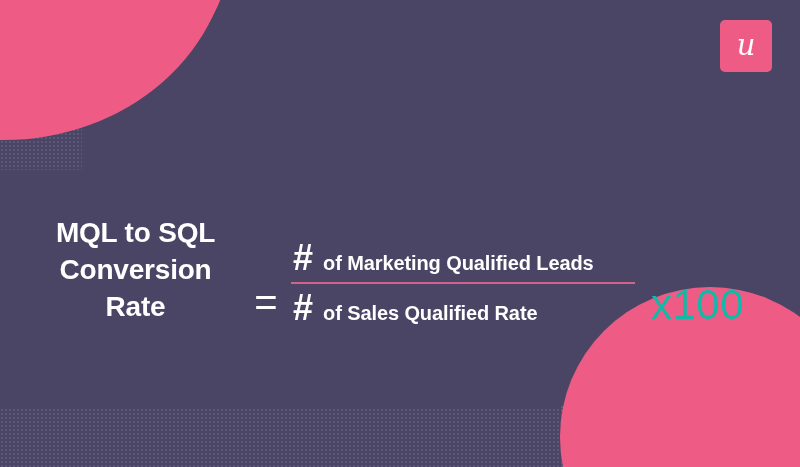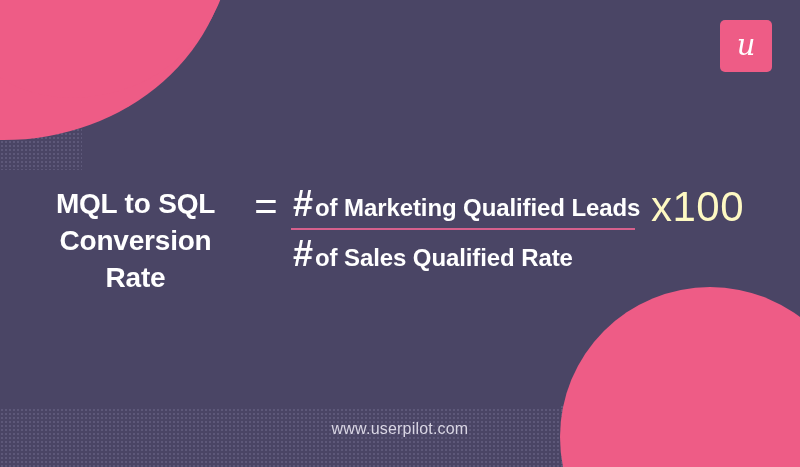--- a/index.html
+++ b/index.html
@@ -106,21 +106,21 @@
   }
 
   
   .formula {
     position: absolute;
     left: 0;
     top: 186px;
     width: 800px;
     height: 140px;
     display: flex;
-    align-items: flex-start;
+    align-items: flex-end;
   }
 
   .metric-title {
     width: 215px;
     margin-left: 28px;
     text-align: center;
     color: #ffffff;
     font-size: 28px;
     font-weight: 700;
     line-height: 1.32;
@@ -152,37 +152,37 @@
   .frac-numerator { padding: 0 0 4px 4px; }
   .frac-denominator { padding: 6px 0 0 4px; }
 
   .hash {
     font-size: 36px;
     font-weight: 700;
     line-height: 1;
     letter-spacing: 0px;
   }
   .frac-text {
-    font-size: 24px;
+    font-size: 20px;
     font-weight: 700;
     line-height: 1;
-    margin-left: 2px;
+    margin-left: 10px;
     letter-spacing: -0.1px;
   }
 
   .frac-bar {
     height: 2px;
     background: #d6608c;
     width: 344px;
     margin: 2px 0 0 2px;
   }
 
   .multiplier {
     margin-left: 14px;
-    color: #fef9c3;
+    color: #14b8a6;
     font-size: 42px;
     font-weight: 400;
     line-height: 1;
     letter-spacing: 0.5px;
   }
 
   
   .footer {
     position: absolute;
     left: 0;
@@ -229,15 +229,14 @@
       <div class="frac-part frac-denominator">
         <span class="hash">#</span>
         <span class="frac-text">of Sales Qualified Rate</span>
       </div>
     </div>
 
     <div class="multiplier">x100</div>
 
   </div>
 
-  <div class="footer">www.userpilot.com</div>
 
 </div>
 
 </body></html>

